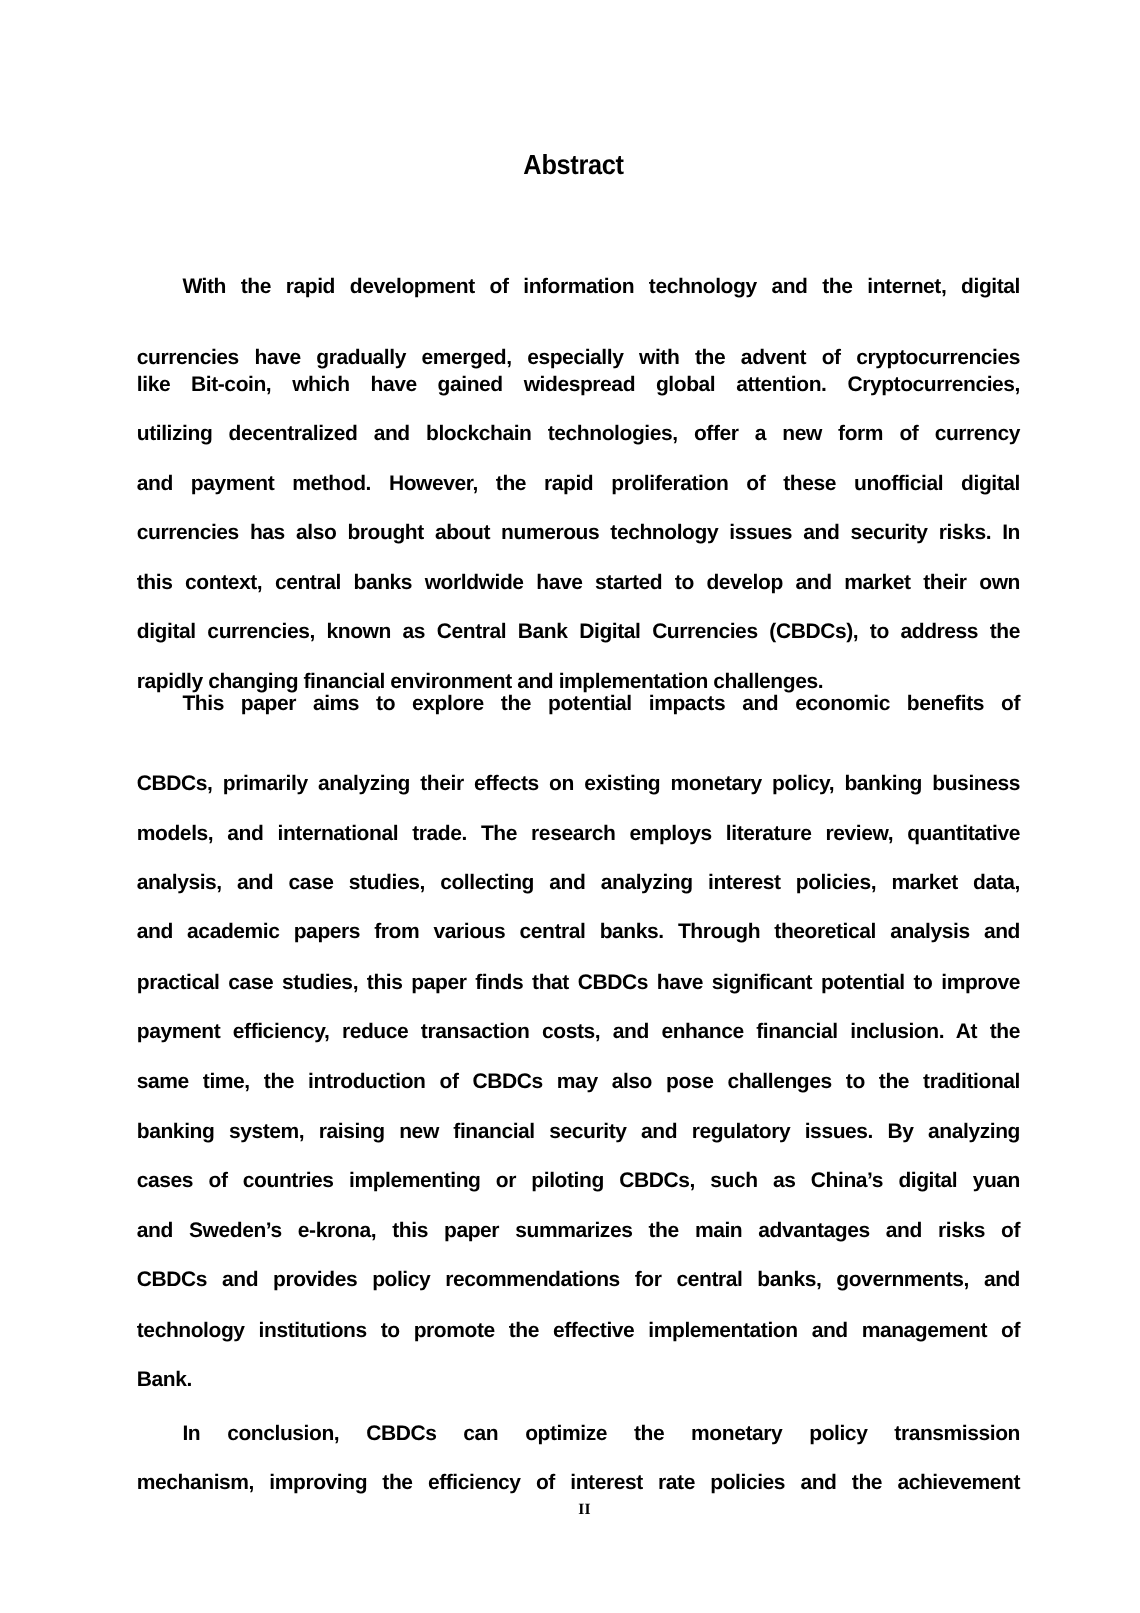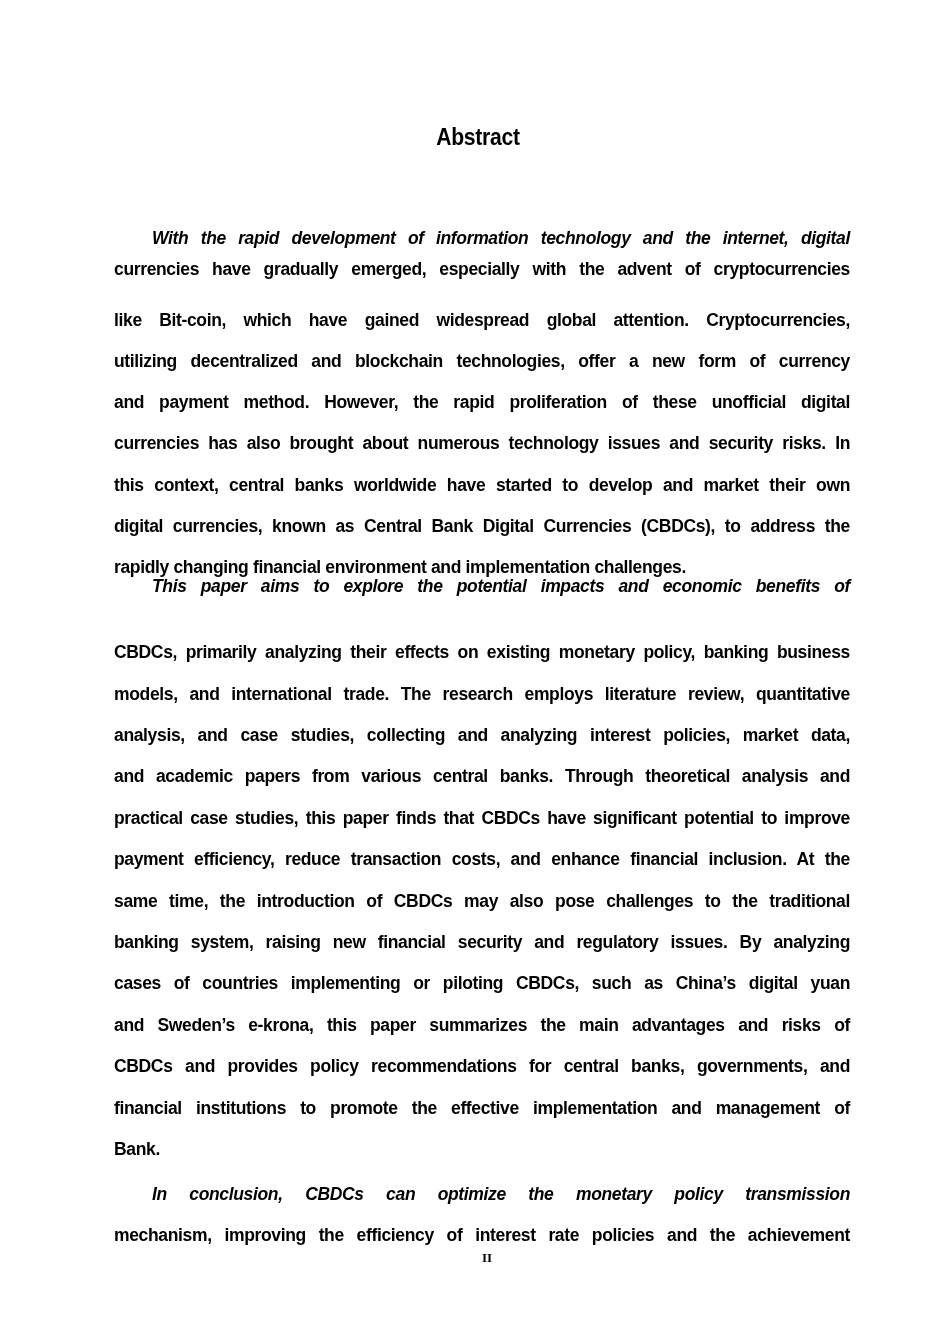--- a/index.html
+++ b/index.html
@@ -42,21 +42,20 @@
       font-weight: bold;
       line-height: 26px;
       white-space: nowrap;
       letter-spacing: -0.35px;
       text-align: justify;
       text-align-last: justify;
     }
     .line.indent {
       left: 152px;
       width: 698px;
-      font-style: italic;
     }
     .line.last {
       text-align-last: left;
     }
     .page-number {
       position: absolute;
       left: 0;
       width: 950px;
       top: 1250px;
       text-align: center;
@@ -68,21 +67,21 @@
   </style>
 </head>
 <body>
 
 <div class="page">
 
   <h1 class="title" style="margin:0;">Abstract</h1>
 
   <div>
     <div class="line indent" style="top:225px">With the rapid development of information technology and the internet, digital</div>
-    <div class="line" style="top:256px">currencies have gradually emerged, especially with the advent of cryptocurrencies</div>
+    <div class="line" style="top:284px">currencies have gradually emerged, especially with the advent of cryptocurrencies</div>
     <div class="line" style="top:307px">like Bit-coin, which have gained widespread global attention. Cryptocurrencies,</div>
     <div class="line" style="top:348px">utilizing decentralized and blockchain technologies, offer a new form of currency</div>
     <div class="line" style="top:389px">and payment method. However, the rapid proliferation of these unofficial digital</div>
     <div class="line" style="top:430px">currencies has also brought about numerous technology issues and security risks. In</div>
     <div class="line" style="top:472px">this context, central banks worldwide have started to develop and market their own</div>
     <div class="line" style="top:513px">digital currencies, known as Central Bank Digital Currencies (CBDCs), to address the</div>
     <div class="line last" style="top:554px">rapidly changing financial environment and implementation challenges.</div>
   </div>
 
   <div>
@@ -91,21 +90,21 @@
     <div class="line" style="top:681px">models, and international trade. The research employs literature review, quantitative</div>
     <div class="line" style="top:722px">analysis, and case studies, collecting and analyzing interest policies, market data,</div>
     <div class="line" style="top:763px">and academic papers from various central banks. Through theoretical analysis and</div>
     <div class="line" style="top:805px">practical case studies, this paper finds that CBDCs have significant potential to improve</div>
     <div class="line" style="top:846px">payment efficiency, reduce transaction costs, and enhance financial inclusion. At the</div>
     <div class="line" style="top:888px">same time, the introduction of CBDCs may also pose challenges to the traditional</div>
     <div class="line" style="top:929px">banking system, raising new financial security and regulatory issues. By analyzing</div>
     <div class="line" style="top:970px">cases of countries implementing or piloting CBDCs, such as China’s digital yuan</div>
     <div class="line" style="top:1012px">and Sweden’s e-krona, this paper summarizes the main advantages and risks of</div>
     <div class="line" style="top:1053px">CBDCs and provides policy recommendations for central banks, governments, and</div>
-    <div class="line" style="top:1095px">financial institutions to promote the effective implementation and management of</div>
+    <div class="line" style="top:1095px">technology institutions to promote the effective implementation and management of</div>
     <div class="line last" style="top:1136px">Bank.</div>
   </div>
 
   <div>
     <div class="line indent" style="top:1181px">In conclusion, CBDCs can optimize the monetary policy transmission</div>
     <div class="line" style="top:1222px">mechanism, improving the efficiency of interest rate policies and the achievement</div>
   </div>
 
   <div class="page-number">II</div>
 

